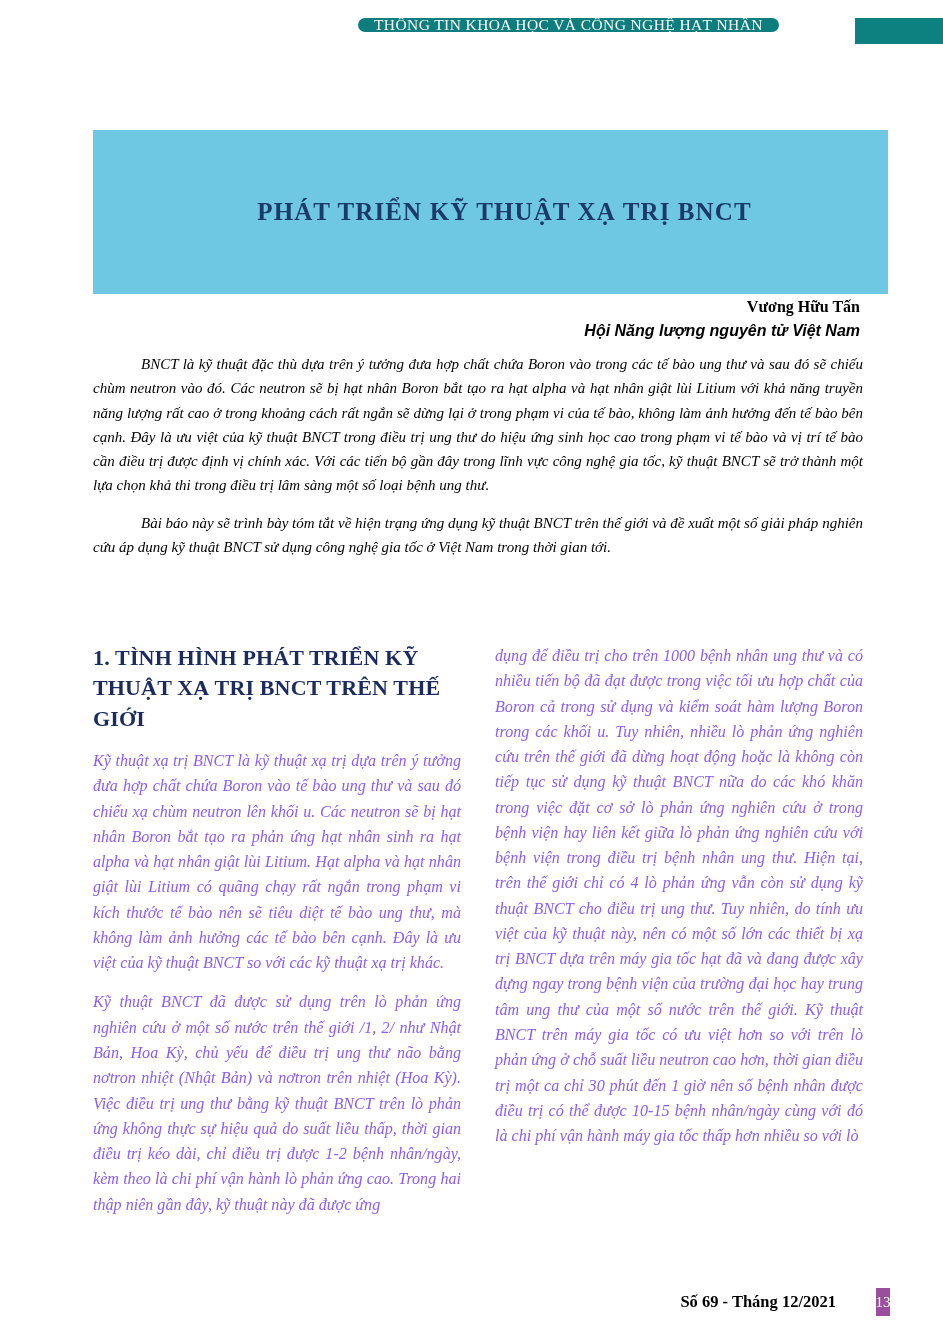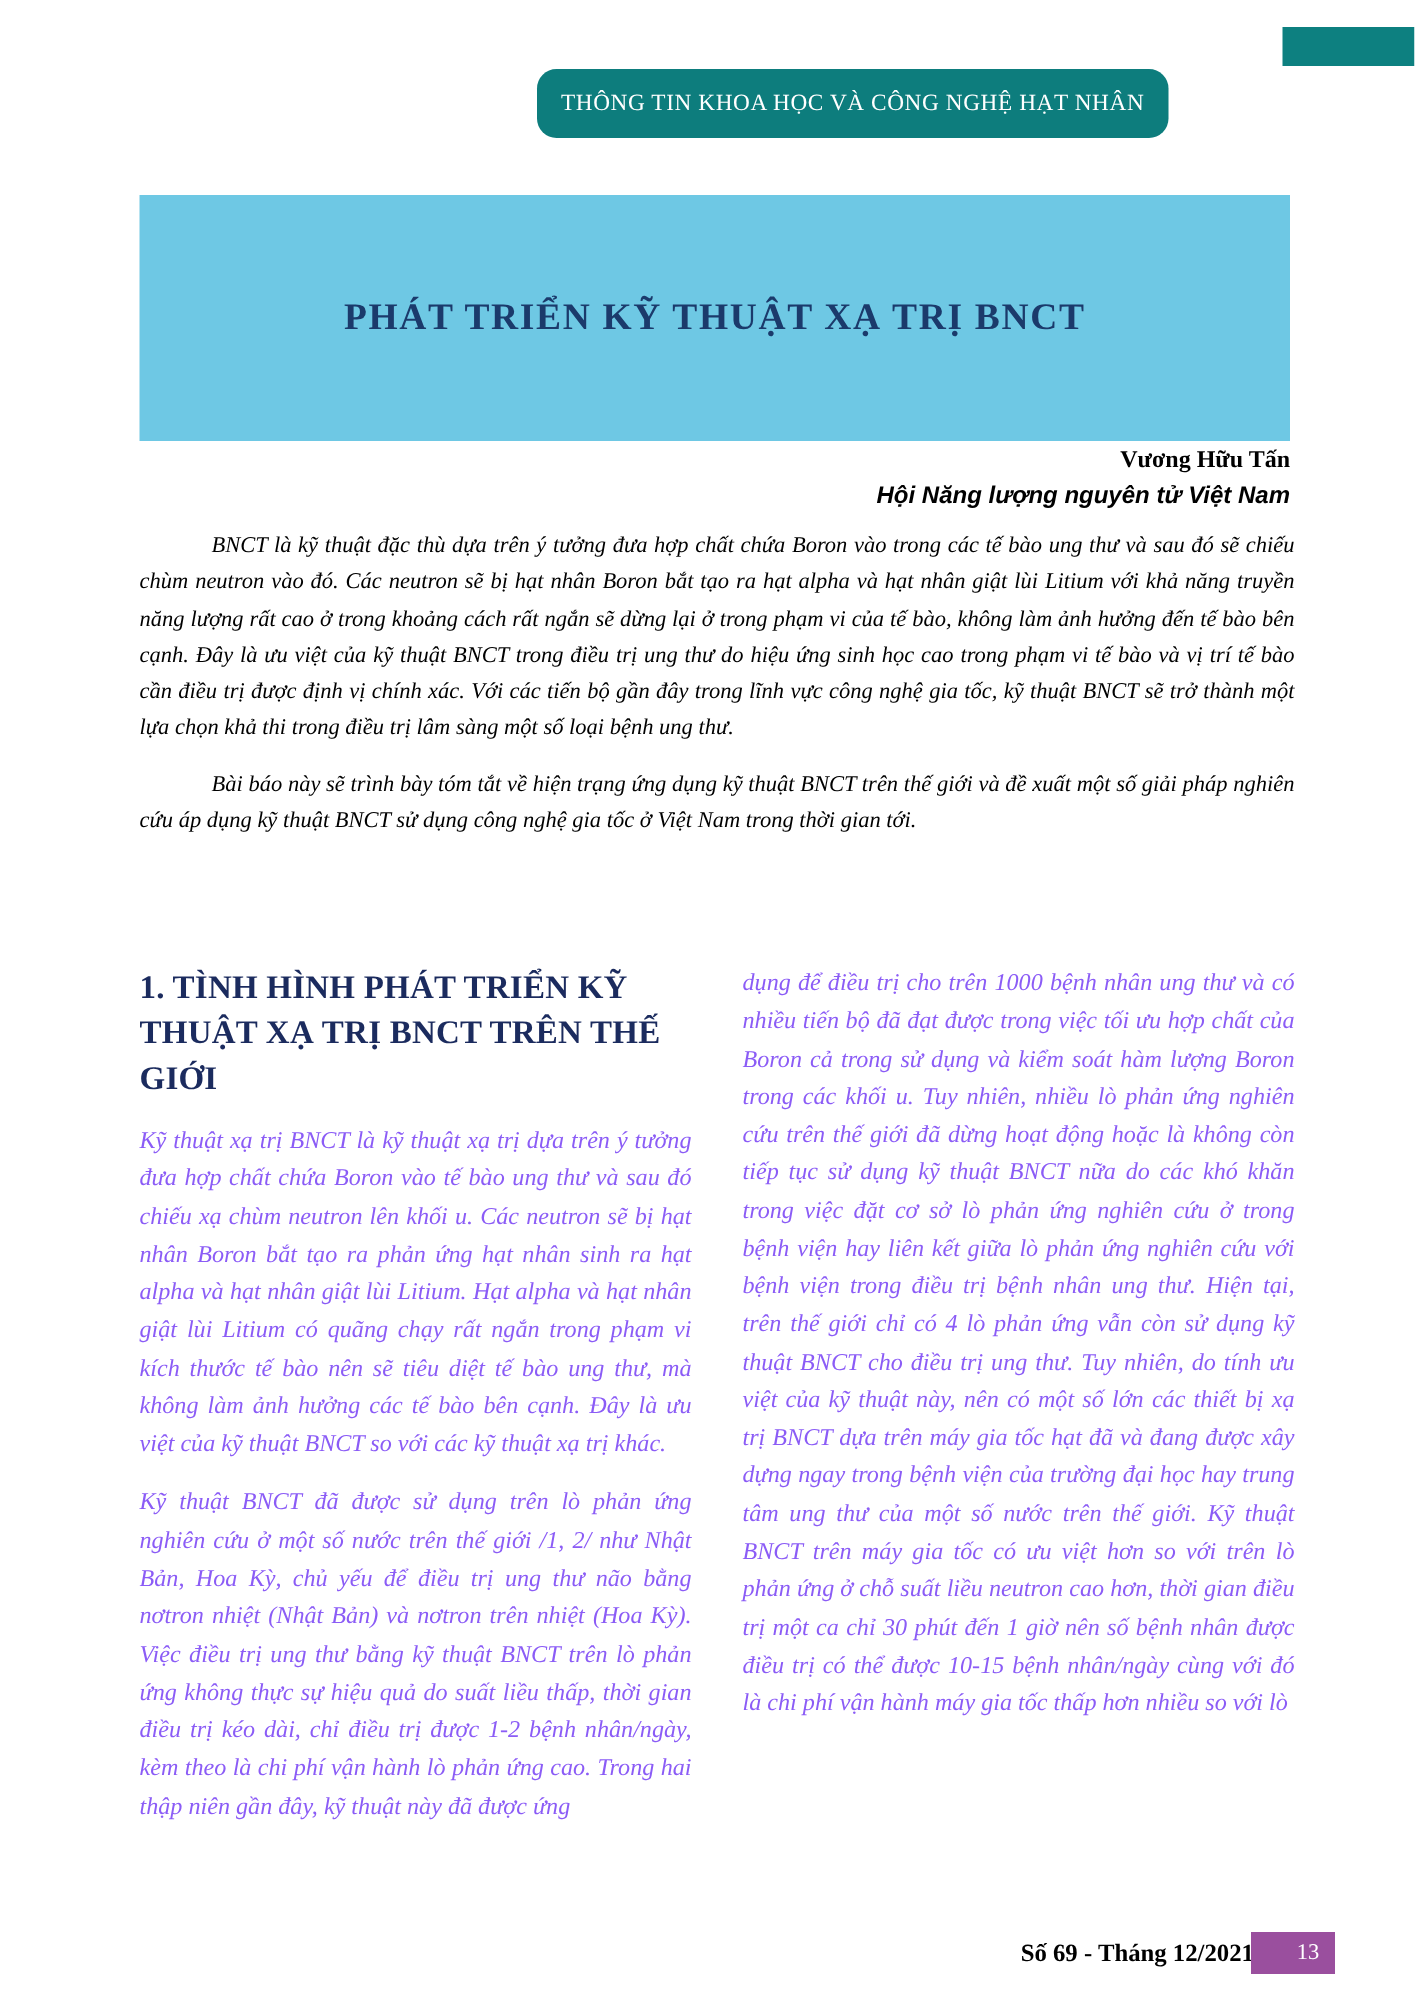--- a/index.html
+++ b/index.html
@@ -22,27 +22,26 @@
     left: 0;
     top: 0;
     width: 943px;
     height: 60px;
   }
   .header-pill {
     position: absolute;
     left: 358px;
     top: 18px;
     height: 14px;
-    padding: 16px 16px;
+    padding: 0 16px;
     background: #0d7d7d;
     border-radius: 13px;
     display: flex;
     align-items: center;
     justify-content: center;
-    margin-top: 28px;
   }
   .header-pill-text {
     color: #ffffff;
     font-family: "Liberation Serif", "DejaVu Serif", serif;
     font-size: 15.5px;
     letter-spacing: 0.4px;
     white-space: nowrap;
   }
   .header-right-block {
     position: absolute;
@@ -66,20 +65,21 @@
     position: absolute;
     left: 93px;
     top: 130px;
     width: 767px;
     height: 164px;
     background: #6ec8e4;
     display: flex;
     flex-direction: column;
     align-items: center;
     justify-content: center;
+    padding-left: 28px;
   }
   .title-line {
     color: #1b3a6b;
     font-family: "Liberation Serif", "DejaVu Serif", serif;
     font-weight: bold;
     font-size: 25px;
     letter-spacing: 1.1px;
     text-align: center;
     line-height: 1.2;
     margin: 10px 0;
@@ -179,30 +179,29 @@
     font-family: "Liberation Serif", "DejaVu Serif", serif;
     font-weight: bold;
     font-size: 16.5px;
     color: #000;
     white-space: nowrap;
   }
   .footer-badge {
     position: absolute;
     right: 53px;
     top: 0;
-    width: 36px;
+    width: 14px;
     height: 28px;
     background: #9a4f9e;
     color: #ffffff;
     font-family: "Liberation Serif", "DejaVu Serif", serif;
     font-size: 15px;
     display: flex;
     align-items: center;
     justify-content: center;
-    padding-left: 20px;
   }
 </style>
 </head>
 <body>
 
 <div class="header">
   <div class="header-pill">
     <span class="header-pill-text">THÔNG TIN KHOA HỌC VÀ CÔNG NGHỆ HẠT NHÂN</span>
   </div>
 

